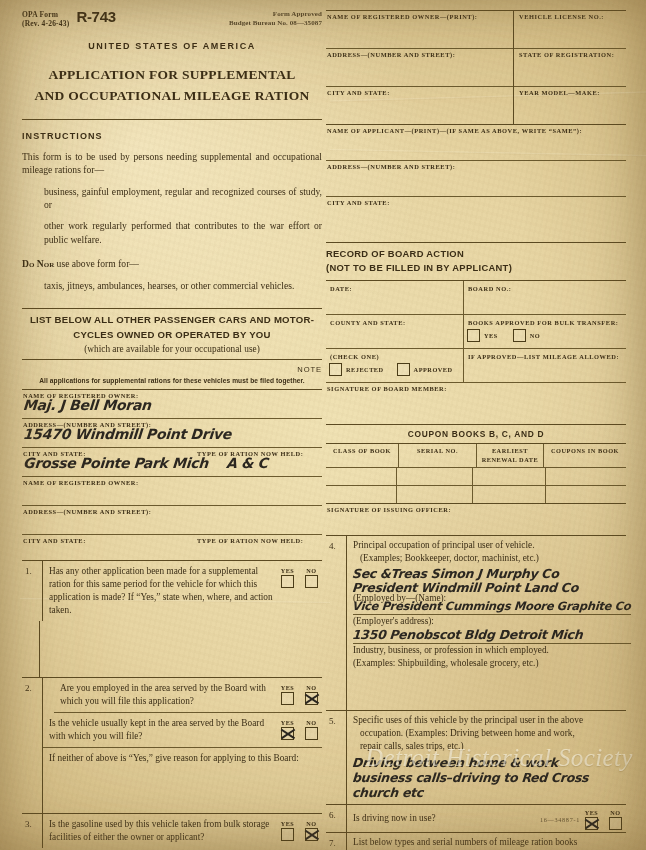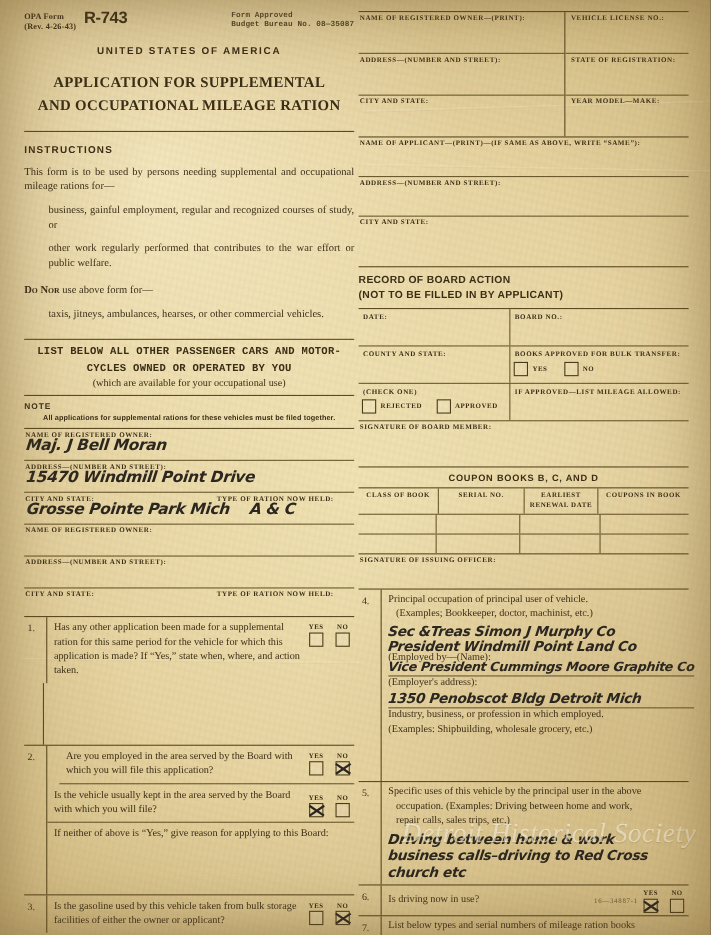--- a/index.html
+++ b/index.html
@@ -19,36 +19,36 @@
   #vign{position:absolute;inset:0;pointer-events:none;
     box-shadow:inset 0 0 48px rgba(108,80,36,.42), inset 0 0 120px rgba(120,92,44,.22);}
   .fold{position:absolute;pointer-events:none;background:linear-gradient(180deg,rgba(255,250,225,.55),rgba(160,130,70,.18));height:2px;opacity:.5;}
 
   .col-l{position:absolute;left:22px;top:10px;width:300px;}
   .col-r{position:absolute;left:326px;top:10px;width:300px;}
 
   .hdr-row{display:flex;justify-content:space-between;align-items:flex-start;}
   .opa{font-family:"Liberation Serif",serif;font-size:7.5px;font-weight:bold;letter-spacing:.2px;line-height:1.25;}
   .formno{font-family:"Liberation Sans",sans-serif;font-size:15px;font-weight:bold;letter-spacing:-.3px;margin-left:7px;margin-top:-2px;}
-  .budget{font-size:7px;line-height:1.3;text-align:left;font-weight:bold;letter-spacing:.1px;opacity:.85;font-family:Liberation Mono, monospace;}
+  .budget{font-size:7px;line-height:1.3;text-align:right;font-weight:bold;letter-spacing:.1px;opacity:.85;}
 
   .usa{text-align:center;font-family:"Liberation Sans",sans-serif;font-size:9px;font-weight:bold;letter-spacing:1.6px;margin-top:12px;}
   .opa2{text-align:center;font-family:"Liberation Sans",sans-serif;font-size:10.5px;font-weight:bold;letter-spacing:1.6px;margin-top:3px;}
   .title{text-align:center;font-family:"Liberation Serif",serif;font-weight:bold;font-size:13.5px;letter-spacing:.3px;line-height:1.55;margin-top:14px;}
   .rule{border-top:1.3px solid #5b4a22;margin:12px 0 0 0;}
 
   .instr-h{text-align:left;font-family:"Liberation Sans",sans-serif;font-weight:bold;font-size:9px;letter-spacing:1.1px;margin-top:11px;}
   .para{font-size:9.6px;line-height:1.42;text-align:justify;margin-top:9px;}
   .ind{margin-left:22px;margin-top:8px;font-size:9.6px;line-height:1.42;text-align:justify;}
   .ind2{margin-left:22px;margin-top:7px;font-size:9.6px;line-height:1.42;text-align:justify;}
   .sc{font-variant:small-caps;}
 
-  .list-h{text-align:center;font-family:Liberation Mono, monospace;font-weight:bold;font-size:9.6px;letter-spacing:.25px;line-height:1.5;margin-top:4px;}
+  .list-h{text-align:center;font-family:Liberation Sans, sans-serif;font-weight:bold;font-size:9.6px;letter-spacing:.25px;line-height:1.5;margin-top:4px;}
   .list-sub{text-align:center;font-size:9.3px;margin-top:2px;}
-  .note-h{text-align:left;font-family:"Liberation Sans",sans-serif;font-weight:bold;font-size:7.6px;letter-spacing:.9px;margin-top:5px;}
+  .note-h{text-align:right;font-family:"Liberation Sans",sans-serif;font-weight:normal;font-size:7.6px;letter-spacing:.9px;margin-top:5px;}
   .note-b{text-align:center;font-family:"Liberation Sans",sans-serif;font-weight:bold;font-size:6.6px;letter-spacing:.1px;margin-top:3px;}
   .hr{border-top:1px solid #5b4a22;}
   .hr-thin{border-top:.8px solid #6b5a2e;}
 
   .flab{font-size:6.4px;font-weight:bold;letter-spacing:.55px;font-family:"Liberation Serif",serif;text-transform:uppercase;padding:2px 0 0 1px;}
   .fline{height:19px;position:relative;}
   .hand{font-family:"DejaVu Sans",sans-serif;font-style:italic;font-weight:bold;color:#2a2620;
         font-size:14px;letter-spacing:-.3px;transform:skewX(-7deg);white-space:nowrap;}
   .hand.s{font-size:12.5px;}
   .hand.xs{font-size:11.5px;}
@@ -202,21 +202,21 @@
             <div>
                 <div class="ynlab">YES</div>
                  <div class="cb"></div>
               </div>
             <div>
                 <div class="ynlab">NO</div>
                  <div class="cb x"></div>
               </div>
           </div>
         </div>
-        <div class="qbody" style="display:flex;border-bottom:1px solid #6b5a2e;align-items:flex-end;">
+        <div class="qbody" style="display:flex;border-bottom:1px solid #6b5a2e;">
           <div class="qtext" style="flex:1;">Is the vehicle usually kept in the area served by the Board with which you will file?</div>
           <div class="yn">
             <div>
                 <div class="ynlab">YES</div>
                  <div class="cb x"></div>
               </div>
             <div>
                 <div class="ynlab">NO</div>
                  <div class="cb"></div>
               </div>

